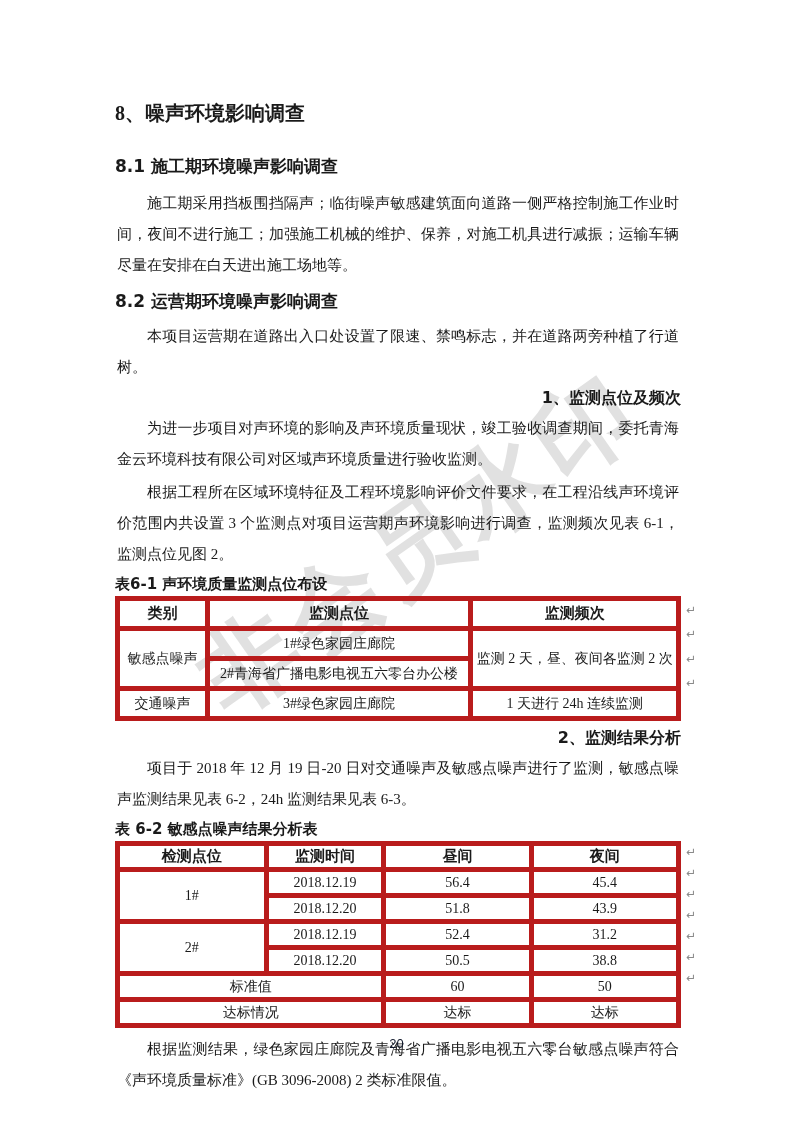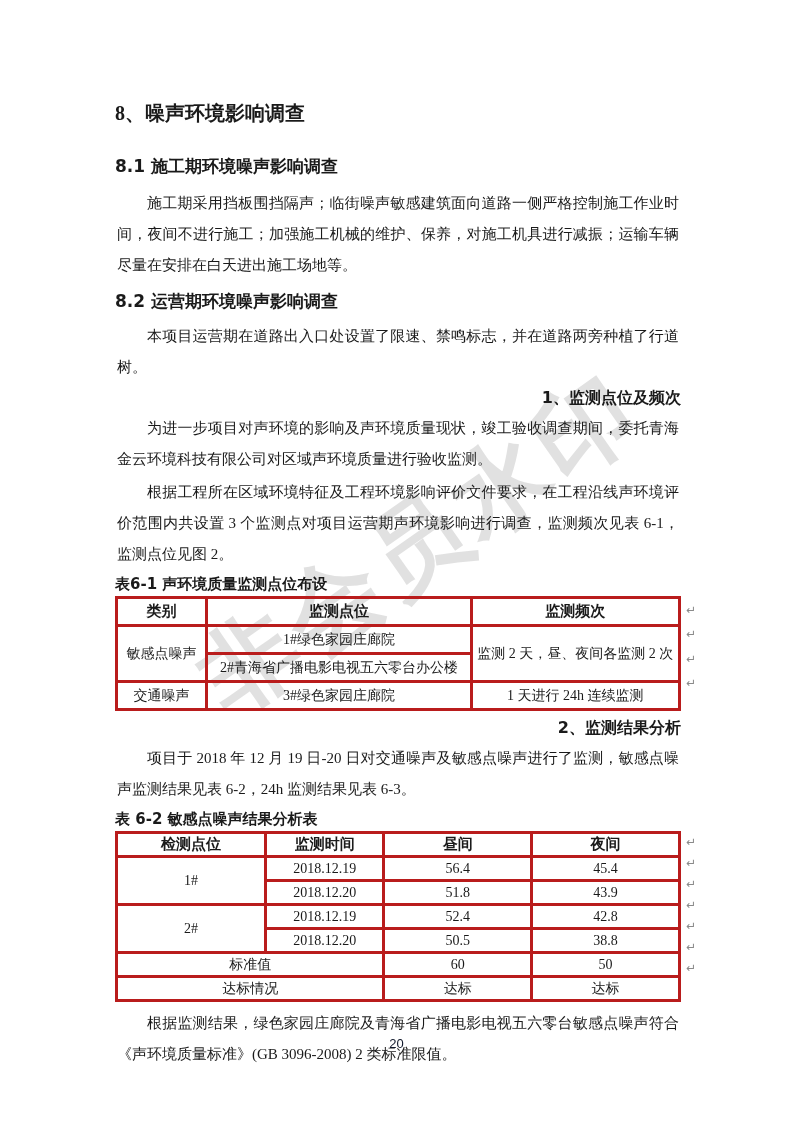--- a/index.html
+++ b/index.html
@@ -75,21 +75,21 @@
     text-align: left;
     margin: 5px 0 2px 0;
   }
   .twrap { position: relative; }
   table.doc {
     width: 100%;
     border-collapse: collapse;
     table-layout: fixed;
   }
   table.doc th, table.doc td {
-    border: 3px solid #b91c1c;
+    border: 5px solid #b91c1c;
     text-align: center;
     vertical-align: middle;
     font-size: 14px;
     padding: 1px 2px;
     overflow: hidden;
     white-space: nowrap;
   }
   table.doc th {
     font-family: "DejaVu Sans", "Liberation Sans", sans-serif;
     font-weight: bold;
@@ -200,21 +200,21 @@
         </tr>
         <tr>
           <td>2018.12.20</td>
           <td>51.8</td>
           <td>43.9</td>
         </tr>
         <tr>
           <td rowspan="2">2#</td>
           <td>2018.12.19</td>
           <td>52.4</td>
-          <td>42.8</td>
+          <td>31.2</td>
         </tr>
         <tr>
           <td>2018.12.20</td>
           <td>50.5</td>
           <td>38.8</td>
         </tr>
         <tr>
           <td colspan="2">标准值</td>
           <td>60</td>
           <td>50</td>

